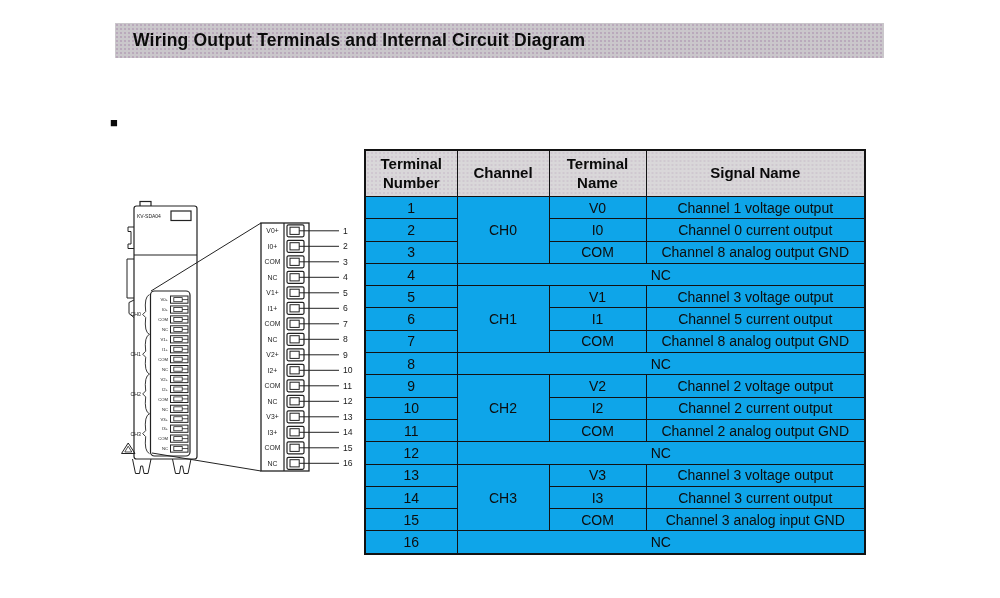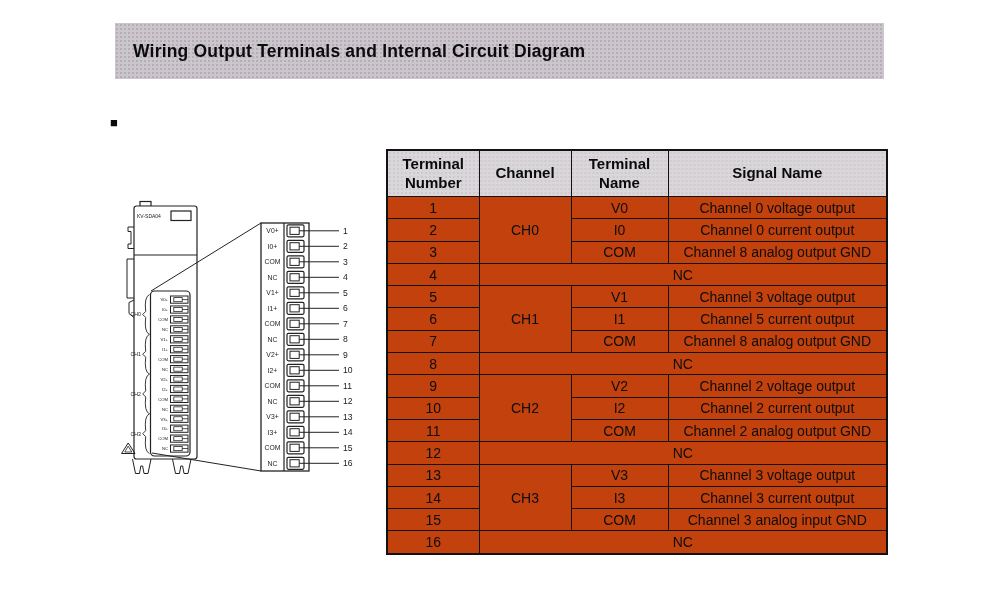--- a/index.html
+++ b/index.html
@@ -1,43 +1,43 @@
 <!DOCTYPE html>
 <html><head>
 <meta charset="utf-8">
 <style>
   html,body{margin:0;padding:0;background:#ffffff;}
   body{width:1000px;height:598px;overflow:hidden;position:relative;
        font-family:"Liberation Sans", sans-serif;color:#111;}
   .page{position:absolute;left:0;top:0;width:1000px;height:598px;background:#fff;}
 
   .title-bar{
-    position:absolute;left:115px;top:23px;width:769px;height:56px;
+    position:absolute;left:115px;top:23px;width:769px;height:35px;
     background-color:#cac7cb;
     background-image:radial-gradient(circle, rgba(171,143,173,.55) .7px, transparent .9px);
     background-size:4px 4px;
     display:flex;align-items:center;
   }
   .title-bar .title{
     margin-left:18px;font-size:17.5px;font-weight:bold;color:#0b0b0b;
     letter-spacing:.2px;
   }
 
   .section-heading{
     position:absolute;left:110px;top:112px;height:20px;
     display:flex;align-items:center;font-weight:bold;font-size:16px;color:#0a0a0a;
   }
   .section-heading .bullet{font-size:13px;margin-right:7px;line-height:1;}
 
   svg.diagram{position:absolute;left:0;top:0;width:1000px;height:598px;}
   svg text{font-family:"Liberation Sans", sans-serif;fill:#1b1b1b;}
 
   table.terminal-table{
-    position:absolute;left:386px;top:149px;border-collapse:collapse;
-    table-layout:fixed;background:#c2410c;
+    position:absolute;left:364px;top:149px;border-collapse:collapse;
+    table-layout:fixed;background:#0ea5e9;
   }
   table.terminal-table, table.terminal-table th, table.terminal-table td{
     border:1.5px solid #121212;
   }
   table.terminal-table{border-width:2px;}
   table.terminal-table th{
     background-color:#d9d7d9;
     background-image:radial-gradient(circle, rgba(171,143,173,.45) .6px, transparent .8px);
     background-size:4px 4px;
     font-size:15px;font-weight:bold;height:45px;padding:0 4px;
@@ -275,21 +275,21 @@
         <th>Channel</th>
         <th>Terminal Name</th>
         <th>Signal Name</th>
       </tr>
     </thead>
     <tbody id="table-body">
         <tr>
           <td>1</td>
           <td rowspan="3">CH0</td>
           <td>V0</td>
-          <td>Channel 0 voltage output</td>
+          <td>Channel 1 voltage output</td>
         </tr>
         <tr>
           <td>2</td>
           <td>I0</td>
           <td>Channel 0 current output</td>
         </tr>
         <tr>
           <td>3</td>
           <td>COM</td>
           <td>Channel 8 analog output GND</td>

